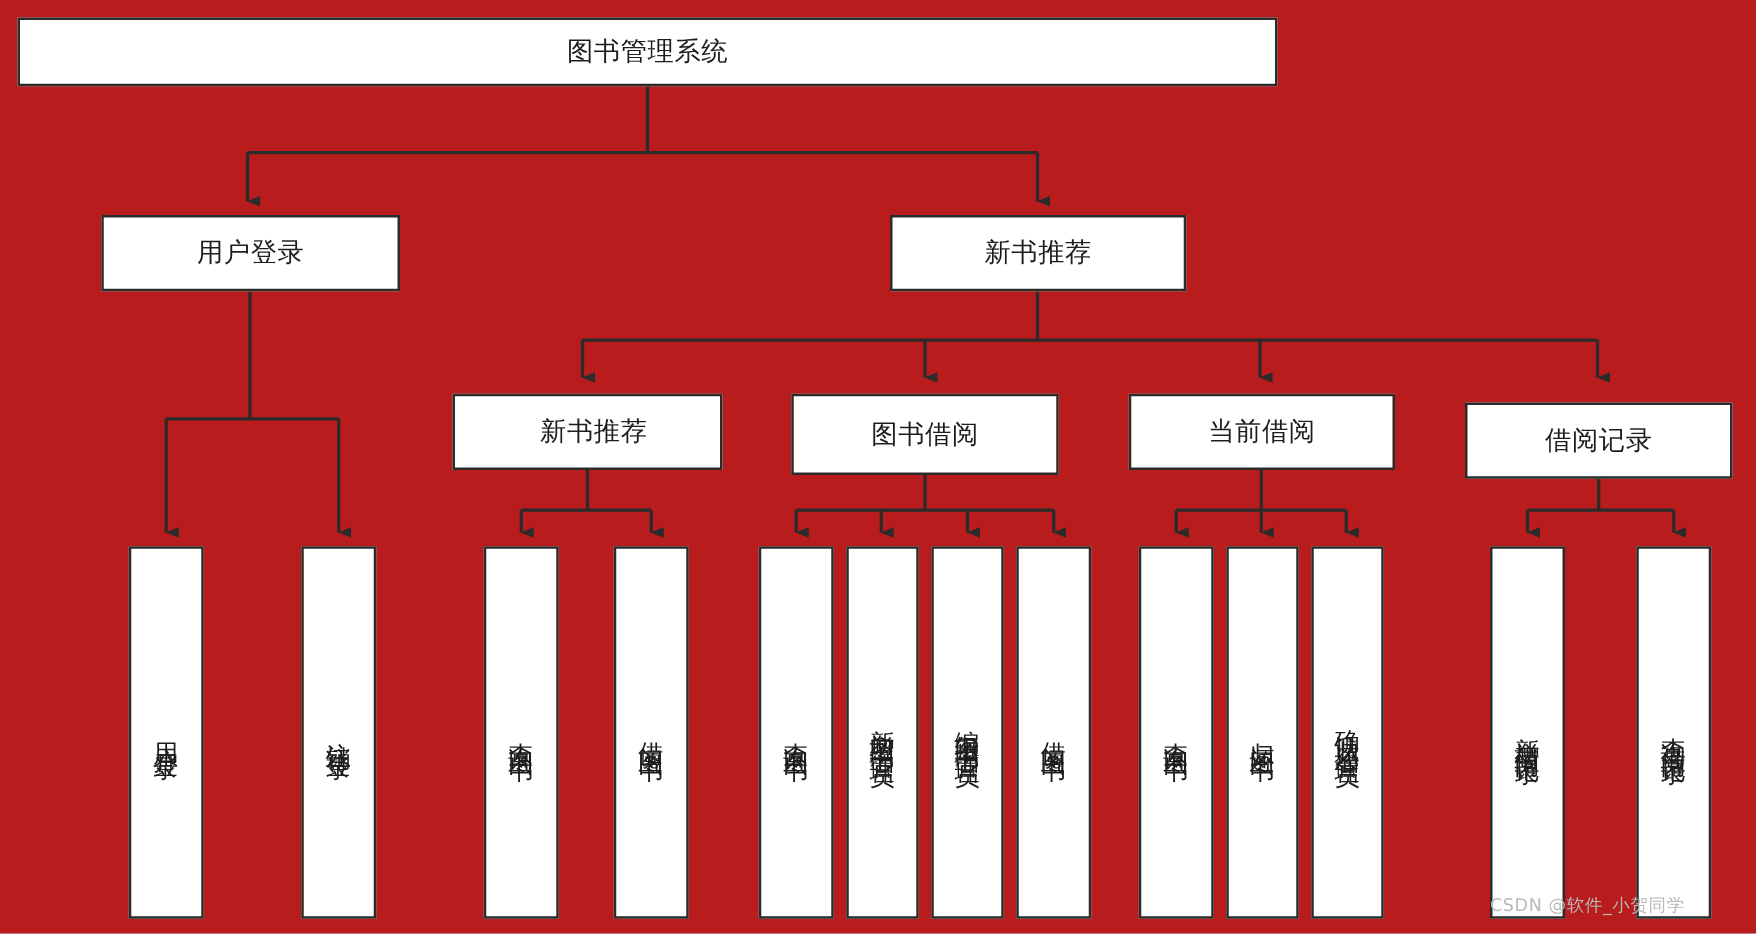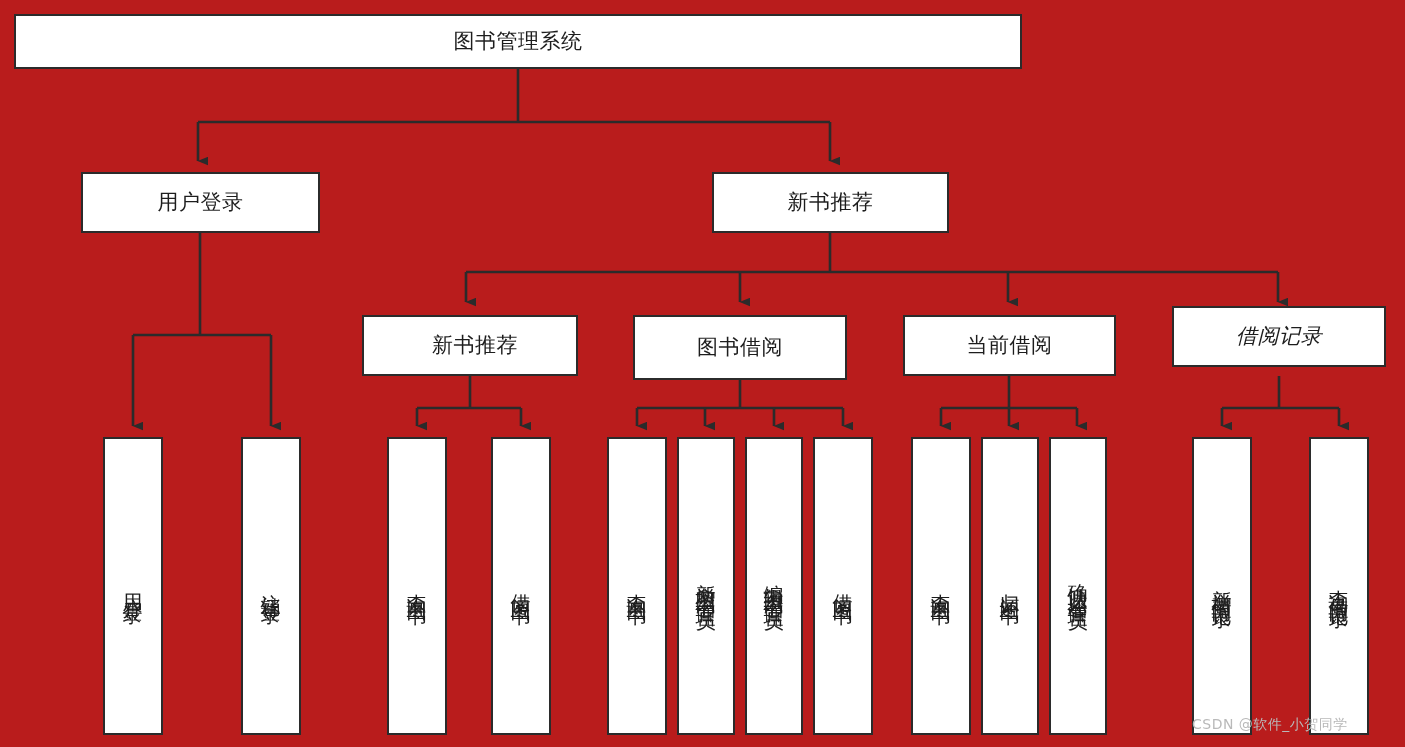--- a/index.html
+++ b/index.html
@@ -149,21 +149,21 @@
   </div>
 
   <div class="node" style="left:633px; top:315px; width:214px; height:65px;">
     <span class="node-label">图书借阅</span>
   </div>
 
   <div class="node" style="left:903px; top:315px; width:213px; height:61px;">
     <span class="node-label">当前借阅</span>
   </div>
 
-  <div class="node" style="left:1172px; top:306px; width:214px; height:61px;font-style:italic;">
+  <div class="node" style="left:1172px; top:322px; width:214px; height:61px;">
     <span class="node-label">借阅记录</span>
   </div>
 
   <div class="node leaf" style="left:103px; top:437px; width:60px; height:298px;">
     <span class="node-label">用户登录</span>
   </div>
 
   <div class="node leaf" style="left:241px; top:437px; width:60px; height:298px;">
     <span class="node-label">注销登录</span>
   </div>

